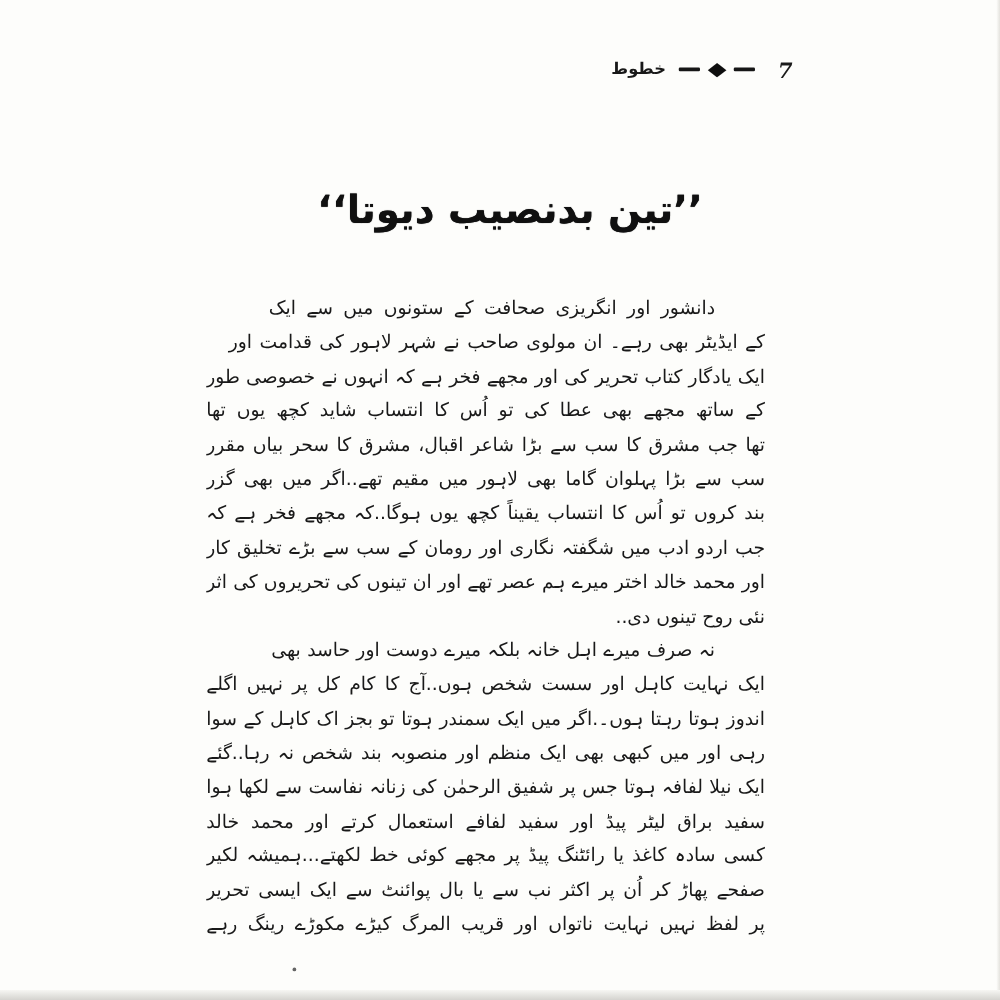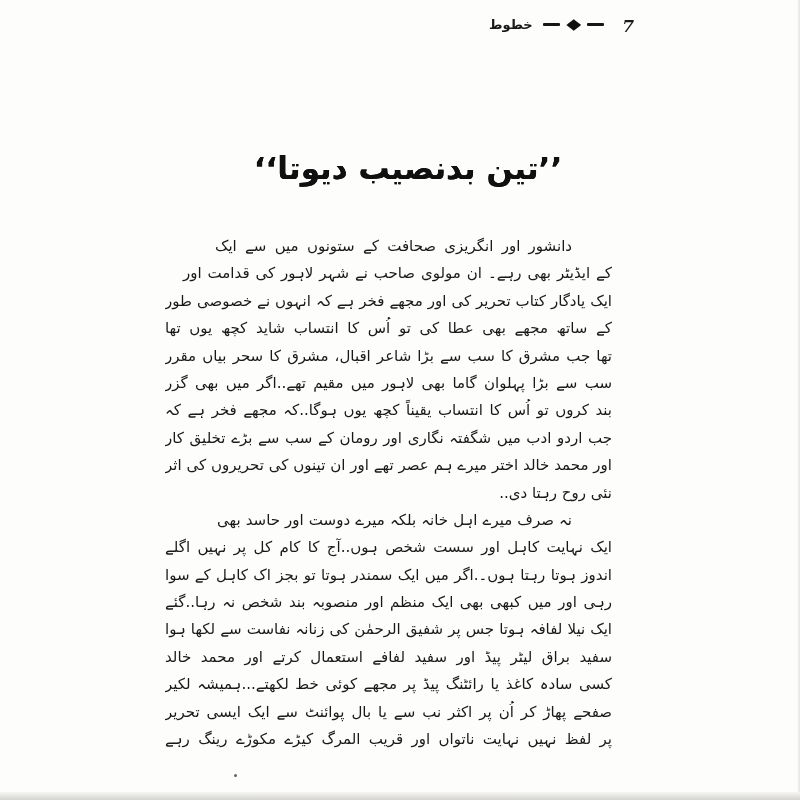--- a/index.html
+++ b/index.html
@@ -8,21 +8,21 @@
     background: #fdfdfb;
     font-family: "DejaVu Sans", sans-serif;
     position: relative;
     overflow: hidden;
   }
   .scan { position: absolute; inset: 0; background: #fdfdfb; }
 
   
   .header {
     position: absolute;
-    top: 11px; left: 489px;
+    top: 42px; left: 489px;
     height: 26px;
     display: flex;
     align-items: center;
     direction: ltr;
     gap: 10px;
     color: #141414;
   }
   .chapter {
     font-size: 13px;
     font-weight: bold;
@@ -129,21 +129,21 @@
     <div class="para">
       <div class="line p1l1">دانشور اور انگریزی صحافت کے ستونوں میں سے ایک مولوی محمد سعید۔..’’پاکستان ٹائمز‘‘</div>
       <div class="line p1l2">کے ایڈیٹر بھی رہے۔ ان مولوی صاحب نے شہر لاہور کی قدامت اور تخلیقی مزاج کے حوالے سے</div>
       <div class="line">ایک یادگار کتاب تحریر کی اور مجھے فخر ہے کہ انہوں نے خصوصی طور پر اس کی ایک جلد اپنے دستخطوں</div>
       <div class="line">کے ساتھ مجھے بھی عطا کی تو اُس کا انتساب شاید کچھ یوں تھا کہ...مجھے فخر ہے کہ میں تب لاہور میں</div>
       <div class="line">تھا جب مشرق کا سب سے بڑا شاعر اقبال، مشرق کا سحر بیاں مقرر عطا اللہ شاہ بخاری اور دنیا کا</div>
       <div class="line">سب سے بڑا پہلوان گاما بھی لاہور میں مقیم تھے..اگر میں بھی گزر چکے زمانوں کی کوئی داستان قلم</div>
       <div class="line">بند کروں تو اُس کا انتساب یقیناً کچھ یوں ہوگا..کہ مجھے فخر ہے کہ میں اُن زمانوں میں سانس لیتا تھا</div>
       <div class="line">جب اردو ادب میں شگفتہ نگاری اور رومان کے سب سے بڑے تخلیق کار شفیق الرحمٰن، کرنل محمد خان</div>
       <div class="line">اور محمد خالد اختر میرے ہم عصر تھے اور ان تینوں کی تحریروں کی اثر انگیزی نے مجھ بیمار میں بھی ایک</div>
-      <div class="line short">نئی روح رہتا دی..</div>
+      <div class="line short">نئی روح تینوں دی..</div>
     </div>
     <div class="para">
       <div class="line p2l1">نہ صرف میرے اہل خانہ بلکہ میرے دوست اور حاسد بھی اور کل زمانہ جانتا ہے کہ میں</div>
       <div class="line">ایک نہایت کاہل اور سست شخص ہوں..آج کا کام کل پر نہیں اگلے برس پر ڈال کر فراغت سے لطف</div>
       <div class="line">اندوز ہوتا رہتا ہوں۔.اگر میں ایک سمندر ہوتا تو بجز اک کاہل کے سوا اور کیا ہوتا..میری طبع ہمیشہ آوارہ</div>
       <div class="line">رہی اور میں کبھی بھی ایک منظم اور منصوبہ بند شخص نہ رہا..گئے وقتوں میں جب کبھی میری ڈاک میں</div>
       <div class="line">ایک نیلا لفافہ ہوتا جس پر شفیق الرحمٰن کی زنانہ نفاست سے لکھا ہوا میرا نام ہوتا، کرنل محمد خان ہمیشہ</div>
       <div class="line">سفید براق لیٹر پیڈ اور سفید لفافے استعمال کرتے اور محمد خالد اختر...مجھے حسرت ہی رہی کہ وہ کبھی</div>
       <div class="line">کسی سادہ کاغذ یا رائٹنگ پیڈ پر مجھے کوئی خط لکھتے...ہمیشہ لکیر دار متروک ہو چکی ڈائریوں میں سے</div>
       <div class="line">صفحے پھاڑ کر اُن پر اکثر نب سے یا بال پوائنٹ سے ایک ایسی تحریر لکھتے جسے دیکھ کر گمان ہوتا کہ کاغذ</div>

